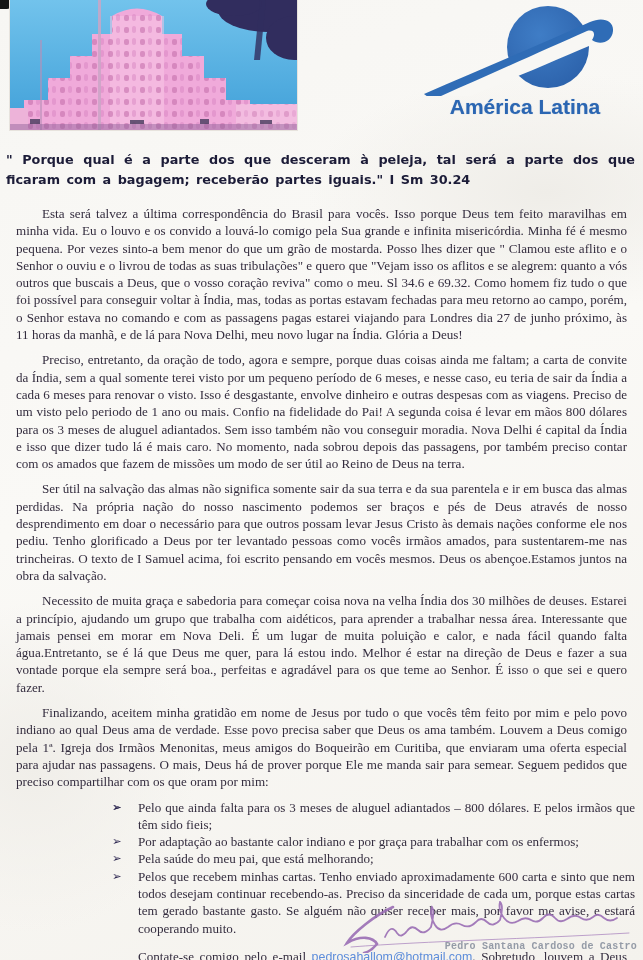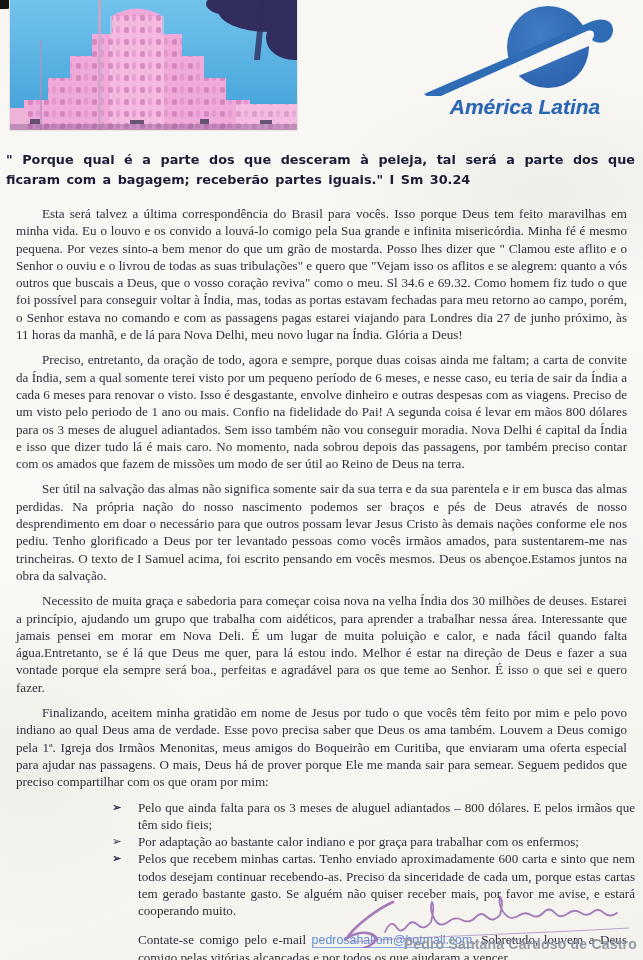--- a/index.html
+++ b/index.html
@@ -12,21 +12,21 @@
     font-family:"Liberation Serif", serif;
     color:#332c3e;
   }
   .corner-mark{position:absolute;top:0;left:0;width:13px;height:9px;background:#141414;border-bottom-right-radius:6px;}
   
   .header{position:absolute;top:0;left:0;width:643px;height:142px;}
   .photo{position:absolute;left:10px;top:0;width:287px;height:130px;display:block;box-shadow:0 0 0 1px #e7e3dd;}
   .logo{position:absolute;right:8px;top:2px;width:220px;height:136px;text-align:center;}
   .logo svg{display:block;margin:0 auto;}
   .logo-title{font-family:"Liberation Sans", sans-serif;font-weight:bold;font-size:27px;letter-spacing:0.5px;color:#2b66b2;line-height:1;margin-top:-6px;text-shadow:0 0 1px rgba(43,102,178,.45);}
-  .logo-sub{font-family:"Liberation Sans", sans-serif;font-weight:bold;font-style:italic;font-size:21px;color:#2b66b2;line-height:1.05;text-shadow:0 0 1px rgba(43,102,178,.4);}
+  .logo-sub{font-family:"Liberation Sans", sans-serif;font-weight:bold;font-size:21px;color:#2b66b2;line-height:1.05;text-shadow:0 0 1px rgba(43,102,178,.4);}
   
   .verse{
     position:absolute;top:150px;left:6px;width:629px;
     font-family:"DejaVu Sans", sans-serif;font-weight:bold;
     font-size:12.8px;line-height:1.55;color:#1c1c38;text-align:justify;word-spacing:2px;
   }
   
   .letter{position:absolute;top:197px;left:8px;width:627px;font-size:13.1px;line-height:17.3px;text-align:justify;}
   .letter p{margin:8px;text-indent:26px;}
   ul.requests{list-style:none;margin:0;padding:0;}
@@ -35,21 +35,21 @@
   .contact{margin-left:130px !important;text-indent:0 !important;padding-top:3px;}
   .closing{margin-left:22px !important;text-indent:0 !important;}
   .email{
     font-family:Liberation Sans, sans-serif;font-size:12.4px;color:#5c8cda;
     text-decoration:none;border-bottom:1px solid #86a9e4;cursor:pointer;
   }
   .reply{margin-top:24px;margin-left:34px !important;text-indent:0 !important;font-weight:bold;font-size:13.2px;color:#28284a;}
   
   .sig-block{position:absolute;right:6px;bottom:8px;width:310px;text-align:right;}
   .sig-script{display:block;margin-left:auto;}
-  .sig-name{font-family:Liberation Sans, sans-serif;font-weight:bold;font-size:14px;color:#949ba7;margin-top:-12px;letter-spacing:0.2px;}
+  .sig-name{font-family:Liberation Mono, monospace;font-weight:bold;font-size:10px;color:#949ba7;margin-top:-12px;letter-spacing:0.2px;}
 </style>
 </head>
 <body>
 
 <div class="page">
   <div class="corner-mark"></div>
 
   <div class="header">
     <svg class="photo" viewBox="0 0 287 130" preserveAspectRatio="none">
       <defs>
@@ -125,20 +125,21 @@
       <li>
         <span class="bullet">➢</span>
         <span>Pelo que ainda falta para os 3 meses de aluguel adiantados – 800  dólares. E pelos irmãos que têm sido fieis;</span>
       </li>
       <li>
         <span class="bullet">➢</span>
         <span>Por adaptação ao bastante calor indiano e por graça para trabalhar com os enfermos;</span>
       </li>
       <li>
         <span class="bullet">➢</span>
+        <span>Pela saúde do meu pai, que está melhorando;</span>
       </li>
       <li>
         <span class="bullet">➢</span>
         <span>Pelos que recebem minhas cartas.  Tenho enviado aproximadamente 600 carta e sinto que nem todos desejam continuar recebendo-as.  Preciso da sinceridade de cada um, porque estas cartas tem gerado bastante gasto.  Se alguém não quiser receber mais,  por favor me avise, e estará  cooperando muito.</span>
       </li>
     </ul>
 
     <p class="contact">
       <span>Contate-se comigo pelo e-mail </span><a class="email">pedrosahallom@hotmail.com</a><span>. Sobretudo, louvem a Deus comigo pelas vitórias alcançadas e por todos os que ajudaram a vencer.</span>
     </p>

